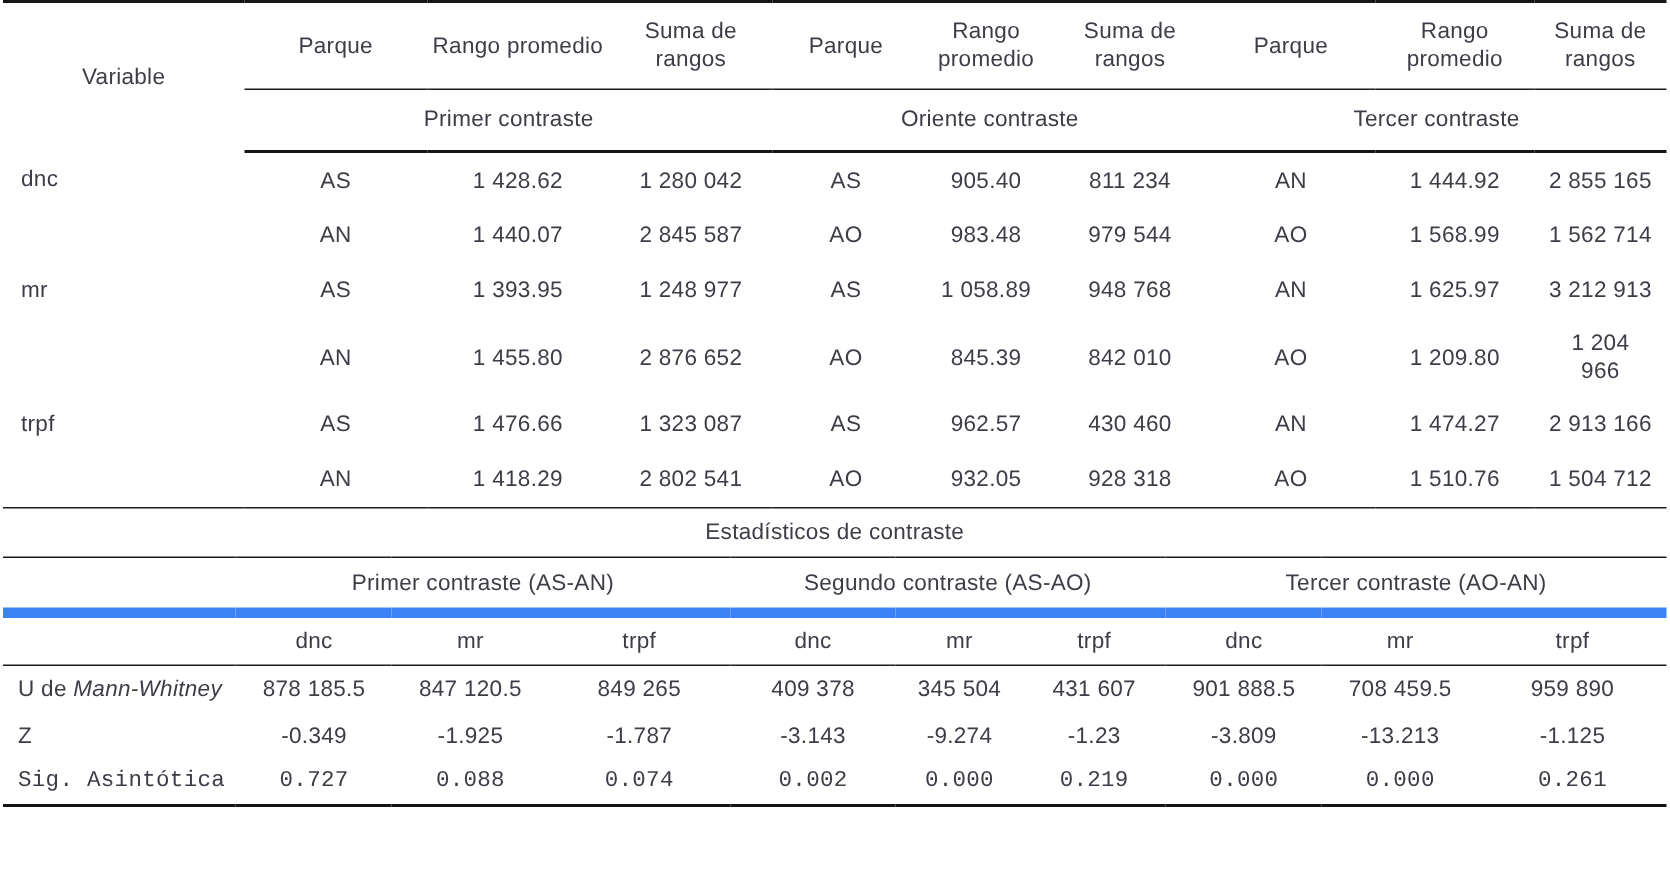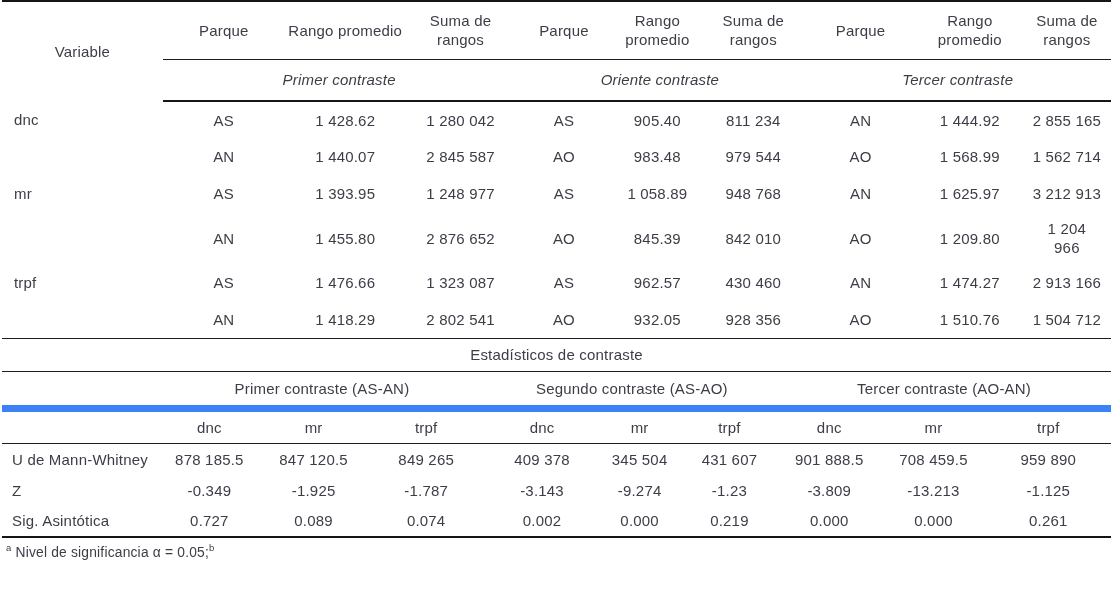--- a/index.html
+++ b/index.html
@@ -20,35 +20,35 @@
     vertical-align: middle;
     line-height: 19px;
     white-space: pre-line;
     padding: 0 2px;
   }
 
   
   #t1 { border-top: 2.7px solid #161616; }
   #t1 .var-head { text-align: center; }
   #t1 .parthead { border-bottom: 1.4px solid #1c1c1c; }
-  #t1 .bandrow td { border-bottom: 2px solid #161616; height: 42px; font-style: italic; }
+  #t1 .bandrow td { border-bottom: 2px solid #161616; height: 42px; }
   #t1 .h1 { height: 58px; }
   #t1 tbody td { height: 37px; }
   #t1 tbody tr.tall td { height: 52px; }
   #t1 tbody tr.lastrow td { border-bottom: 1.6px solid #1c1c1c; }
   #t1 .var-cell { text-align: left; padding-left: 12px; }
 
   
   #t2 .banner td { height: 33px; border-bottom: 1.4px solid #1c1c1c; }
   #t2 .grouprow td { height: 37px; border-bottom: 7px solid #3b82f6; }
   #t2 .collabels td { height: 35px; border-bottom: 1.4px solid #1c1c1c; }
   #t2 tbody td { height: 31px; }
-  #t2 tbody tr.lastrow td { border-bottom: 2.6px solid #141414; }
+  #t2 tbody tr.lastrow td { border-bottom: 2.6px solid #141414; font-family: Liberation Mono, monospace; }
   #t2 .row-label { text-align: left; padding-left: 10px; }
-  .ital { }
+  .ital { font-style: italic; }
 
   
   .notes { padding: 4px 0 0 4px; }
   .note { font-size: 13.8px; letter-spacing: 0.2px; line-height: 21px; color: #3d3d47; }
   .note sup { font-size: 9.5px; vertical-align: super; line-height: 0; }
 </style>
 </head>
 <body>
 
 <div class="wrap">
@@ -147,21 +147,21 @@
         <td>1 474.27</td>
         <td>2 913 166</td>
       </tr>
       <tr class="lastrow">
         <td class="var-cell"></td>
         <td>AN</td>
         <td>1 418.29</td>
         <td>2 802 541</td>
         <td>AO</td>
         <td>932.05</td>
-        <td>928 356</td>
+        <td>928 318</td>
         <td>AO</td>
         <td>1 510.76</td>
         <td>1 504 712</td>
       </tr>
     </tbody>
   </table>
 
   <table id="t2">
     <colgroup>
       <col style="width:14%">
@@ -219,29 +219,28 @@
         <td>-3.143</td>
         <td>-9.274</td>
         <td>-1.23</td>
         <td>-3.809</td>
         <td>-13.213</td>
         <td>-1.125</td>
       </tr>
       <tr class="lastrow">
         <td class="row-label"><span>Sig. Asintótica</span><span class="ital"></span></td>
         <td>0.727</td>
-        <td>0.089</td>
+        <td>0.088</td>
         <td>0.074</td>
         <td>0.002</td>
         <td>0.000</td>
         <td>0.219</td>
         <td>0.000</td>
         <td>0.000</td>
         <td>0.261</td>
       </tr>
     </tbody>
   </table>
 
   <div class="notes">
-    <div class="note"><sup>a</sup><span> Nivel de significancia α = 0.05;</span><sup>b</sup></div>
   </div>
 
 </div>
 
 </body></html>

